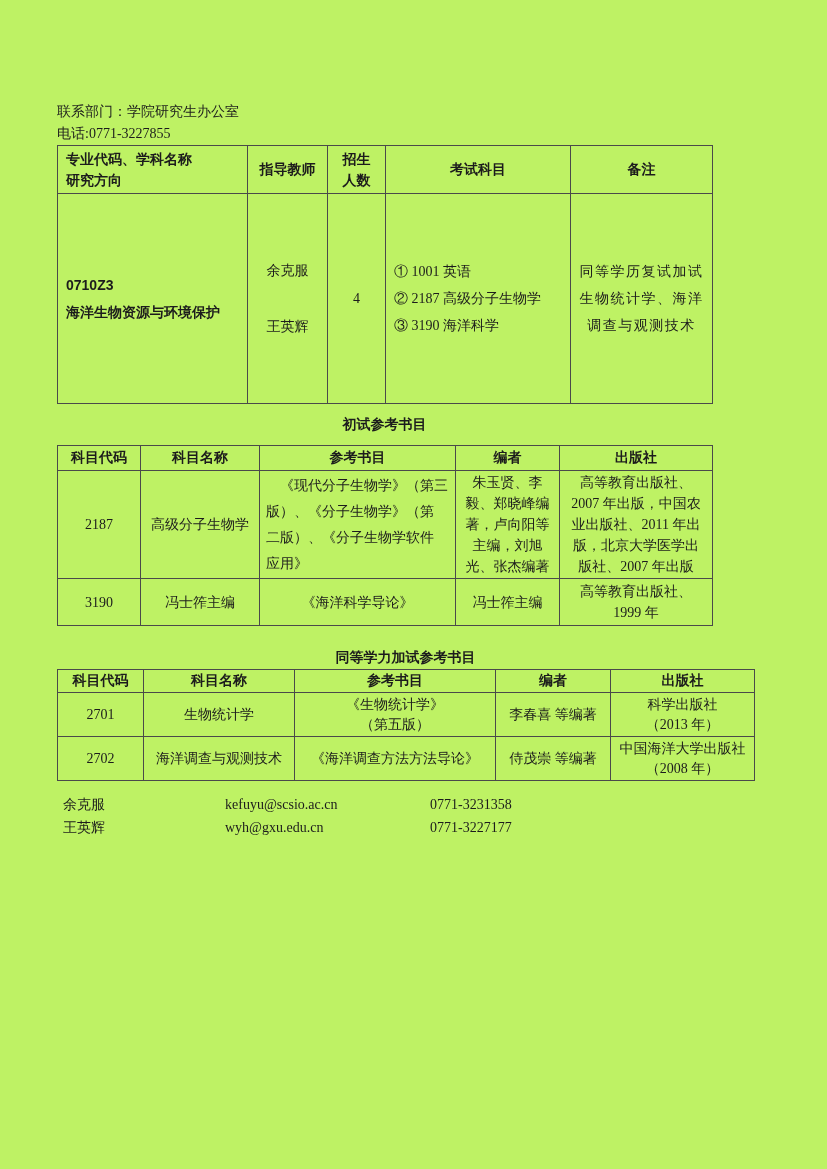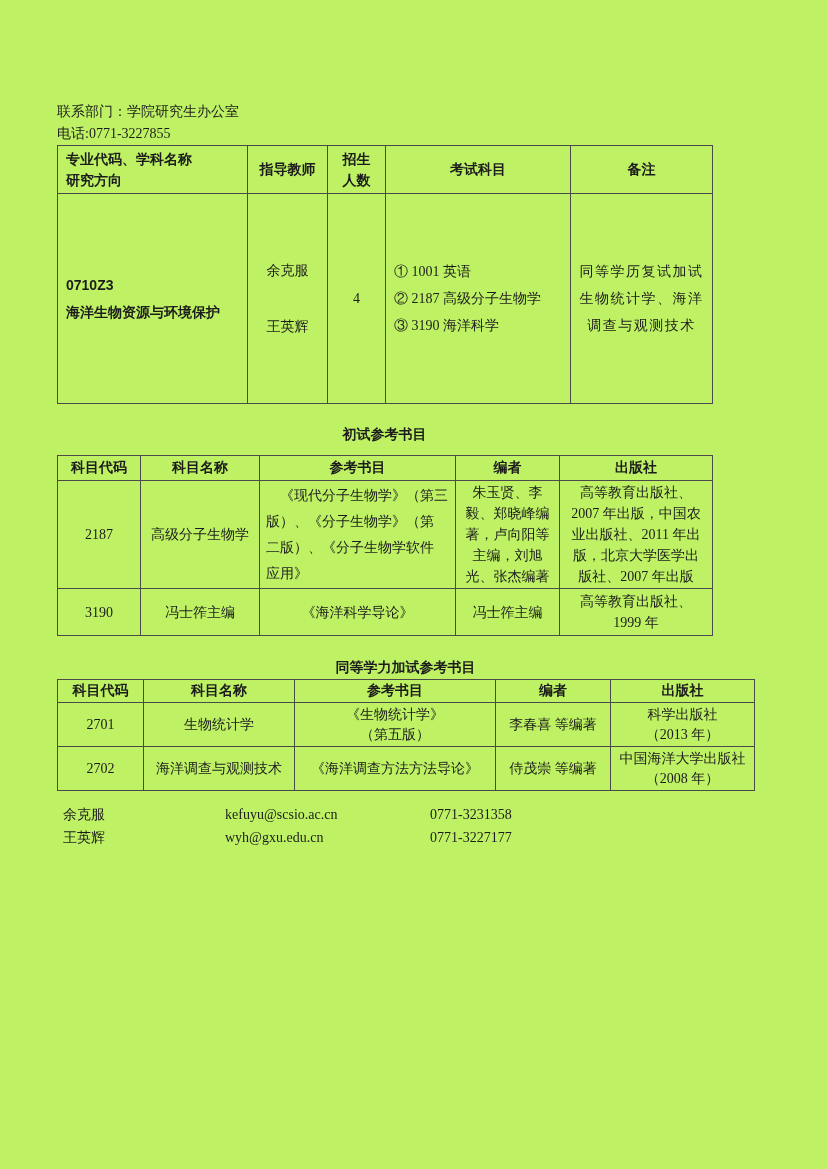--- a/index.html
+++ b/index.html
@@ -27,21 +27,21 @@
 
   .t1 { width: 655px; }
   .t1 .hrow th { height: 48px; line-height: 21px; }
   .t1 .brow td { height: 210px; line-height: 27px; }
   .cell-left { text-align: left; padding-left: 8px; padding-right: 8px; }
   .advisors-cell { line-height: 28px !important; }
   .remarks-cell { text-align: center; padding: 0 6px; letter-spacing: 1.5px; line-height: 27px; }
 
   .tbl-title { font-size: 14px; line-height: 16px; text-align: center;
     font-family: "Liberation Sans", "DejaVu Sans", sans-serif; font-weight: bold; }
-  .title-initial { width: 655px; margin: 22px 0 13px; }
+  .title-initial { width: 655px; margin: 12px 0 13px; }
   .title-makeup  { width: 697px; margin: 23px 0 4px; }
 
   .t2 { width: 655px; }
   .t2 .hrow th { height: 25px; }
   .t2 td { line-height: 21px; }
   .t2 .row1 td { height: 106px; }
   .t2 .row2 td { height: 47px; }
   .books-cell { text-align: left; line-height: 26px !important; padding: 0 6px; }
 
   .t3 { width: 697px; }

